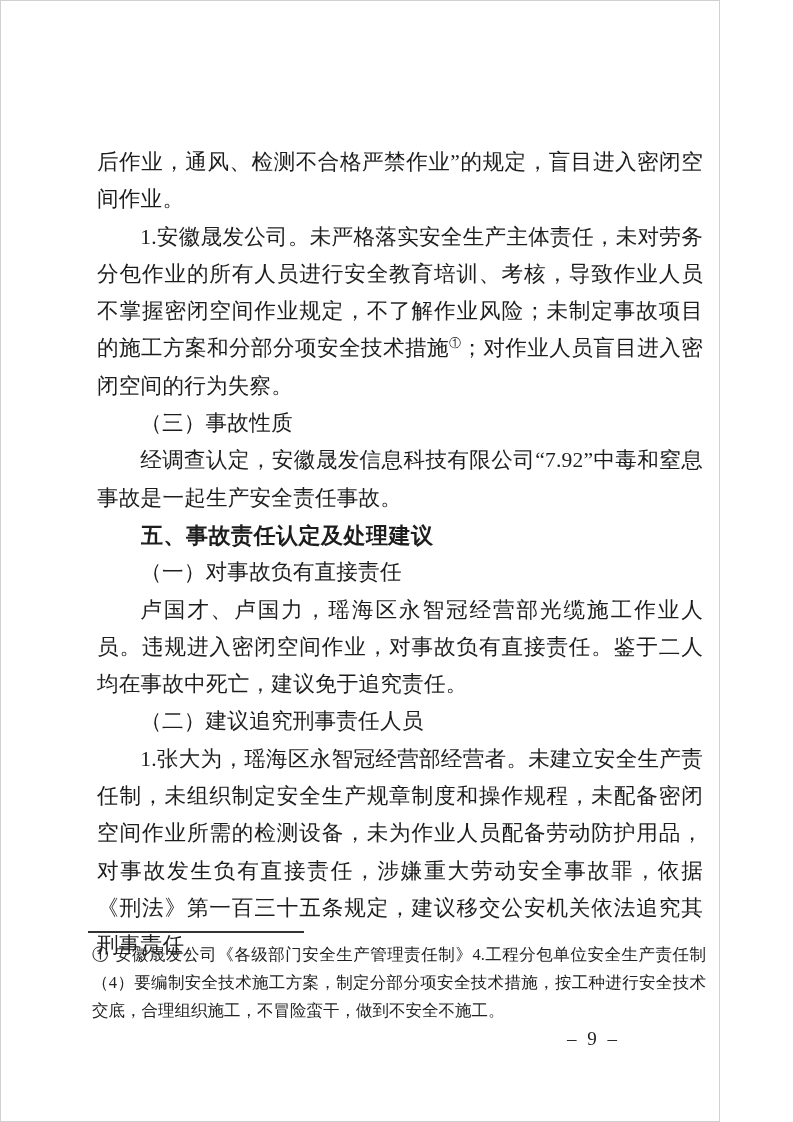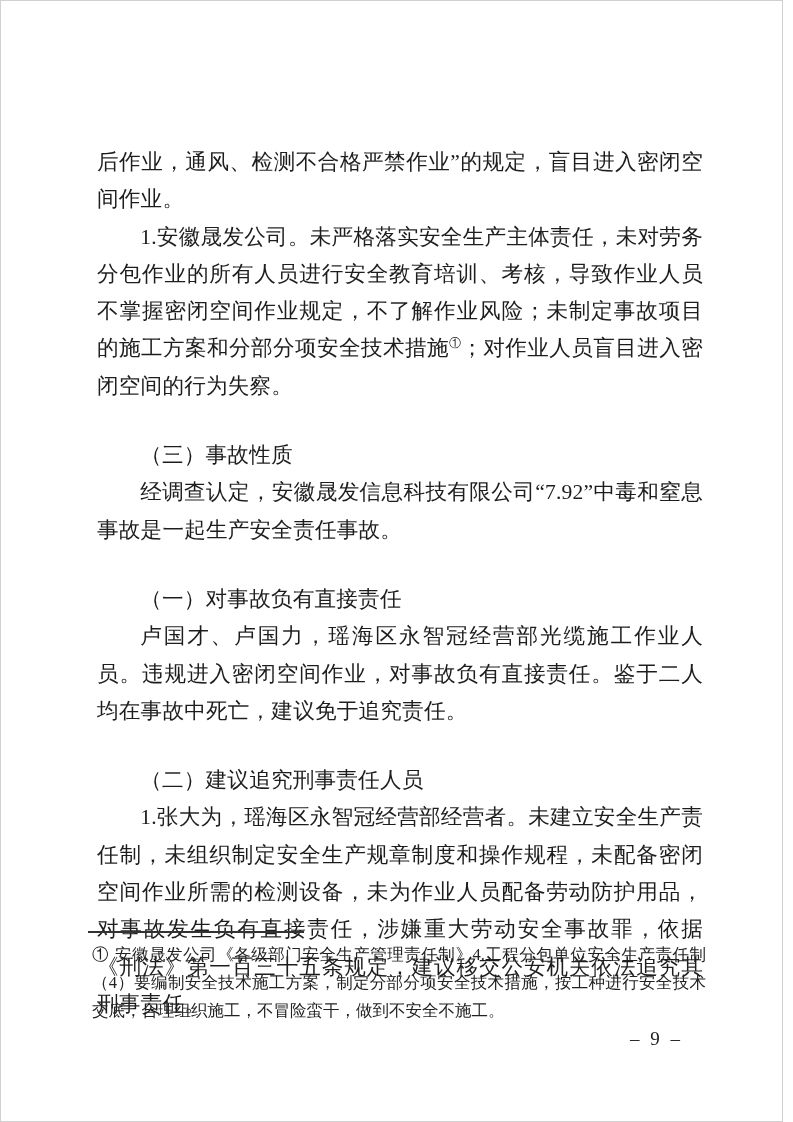--- a/index.html
+++ b/index.html
@@ -3,21 +3,21 @@
 <meta charset="utf-8">
 <title>Document Page 9</title>
 <style>
   html, body {
     margin: 0;
     padding: 0;
     background: #ffffff;
   }
   .page {
     position: relative;
-    width: 783px;
+    width: 720px;
     height: 1122px;
     background: #ffffff;
     box-shadow: inset 0 0 0 1px #d0d0d0;
     overflow: hidden;
     font-family: "Liberation Serif", "DejaVu Serif", serif;
     color: #1d1d1d;
   }
   .content {
     position: absolute;
     left: 97px;
@@ -36,21 +36,20 @@
   }
   .content p.heading {
     font-family: "Liberation Sans", "DejaVu Sans", sans-serif;
     font-weight: 700;
     font-size: 22px;
     letter-spacing: 0.5px;
     text-align: left;
   }
   .content p.subheading {
     text-align: left;
-    margin-top: 32px;
   }
   sup.fnref {
     font-size: 12px;
     line-height: 0;
     vertical-align: super;
   }
   .footnote-sep {
     position: absolute;
     left: 88px;
     top: 931px;
@@ -83,20 +82,21 @@
 </head>
 <body>
 
 <div class="page">
 
   <main class="content">
       <p class="body"><span>后作业，通风、检测不合格严禁作业”的规定，盲目进入密闭空间作业。</span></p>
       <p class="body indent"><span>1.安徽晟发公司。未严格落实安全生产主体责任，未对劳务分包作业的所有人员进行安全教育培训、考核，导致作业人员不掌握密闭空间作业规定，不了解作业风险；未制定事故项目的施工方案和分部分项安全技术措施</span><sup class="fnref">①</sup><span>；对作业人员盲目进入密闭空间的行为失察。</span></p>
       <p class="subheading indent"><span>（三）事故性质</span></p>
       <p class="body indent"><span>经调查认定，安徽晟发信息科技有限公司“7.92”中毒和窒息事故是一起生产安全责任事故。</span></p>
+      <p class="heading indent"><span>五、事故责任认定及处理建议</span></p>
       <p class="subheading indent"><span>（一）对事故负有直接责任</span></p>
       <p class="body indent"><span>卢国才、卢国力，瑶海区永智冠经营部光缆施工作业人员。违规进入密闭空间作业，对事故负有直接责任。鉴于二人均在事故中死亡，建议免于追究责任。</span></p>
       <p class="subheading indent"><span>（二）建议追究刑事责任人员</span></p>
       <p class="body indent"><span>1.张大为，瑶海区永智冠经营部经营者。未建立安全生产责任制，未组织制定安全生产规章制度和操作规程，未配备密闭空间作业所需的检测设备，未为作业人员配备劳动防护用品，对事故发生负有直接责任，涉嫌重大劳动安全事故罪，依据《刑法》第一百三十五条规定，建议移交公安机关依法追究其刑事责任。</span></p>
     </main>
 
   <div class="footnote-sep"></div>
 
   <div class="footnote">
     <span class="fn-marker">①</span><span>安徽晟发公司《各级部门安全生产管理责任制》4.工程分包单位安全生产责任制（4）要编制安全技术施工方案，制定分部分项安全技术措施，按工种进行安全技术交底，合理组织施工，不冒险蛮干，做到不安全不施工。</span>

